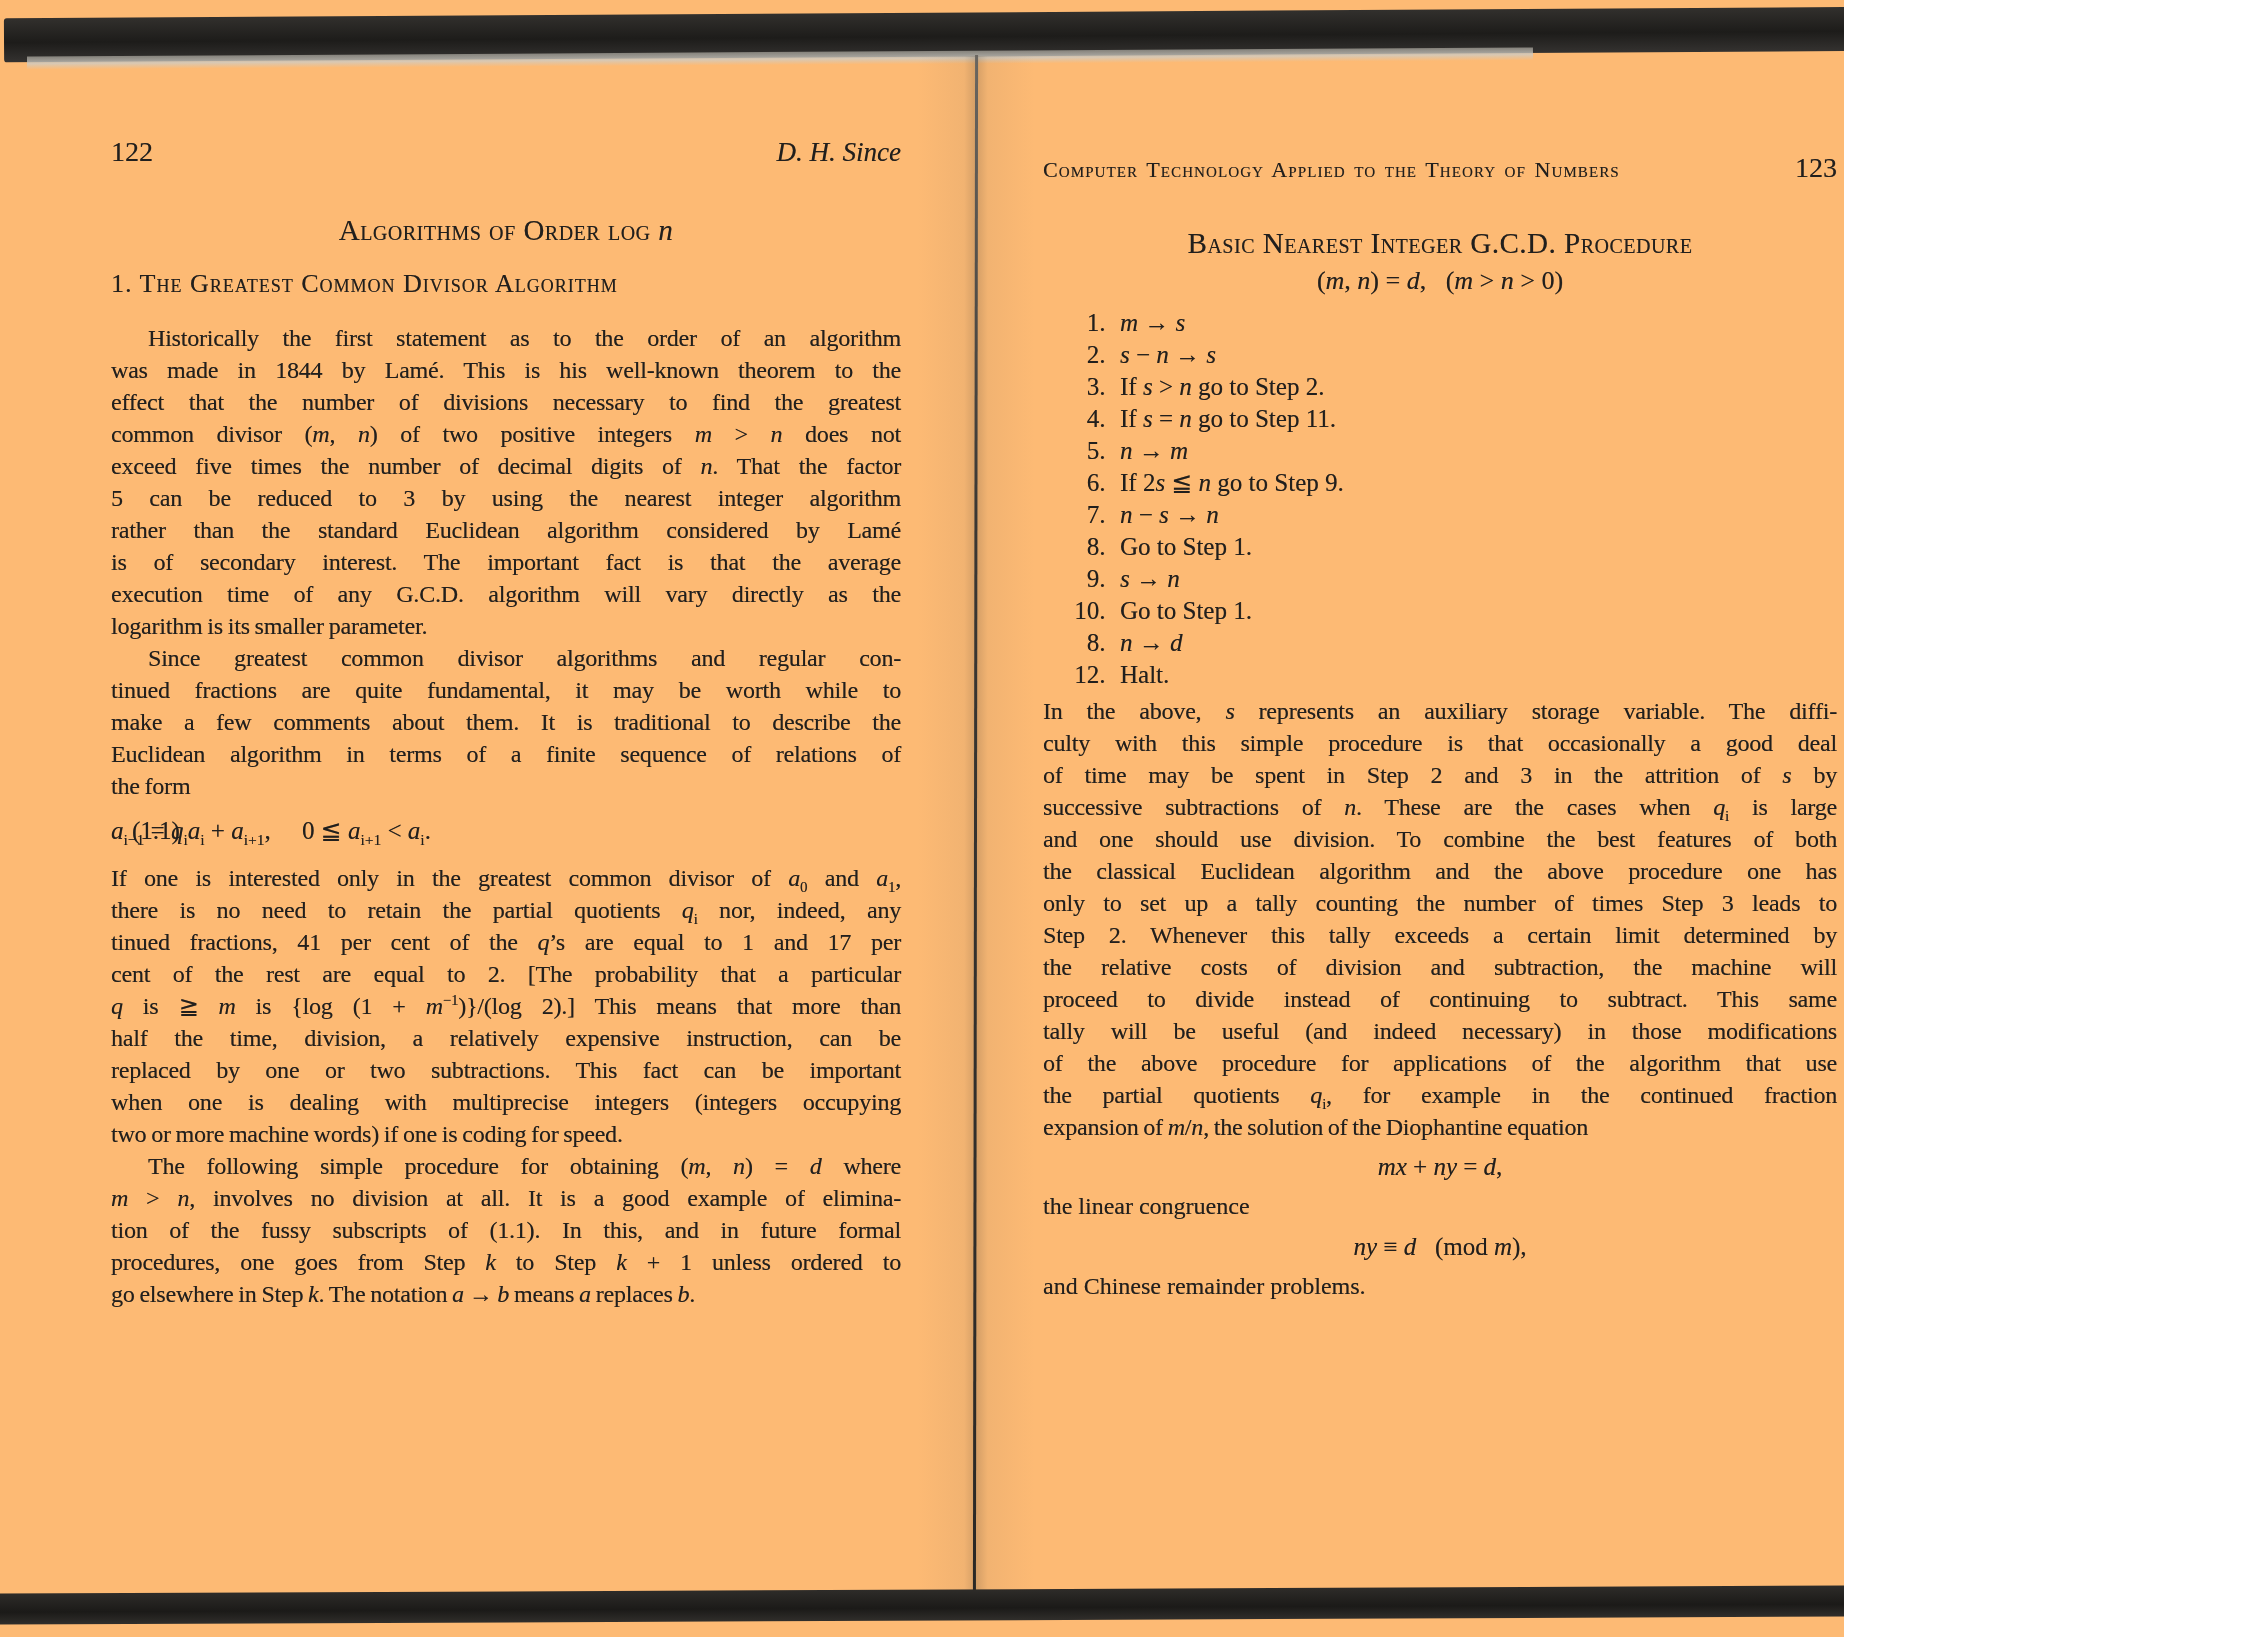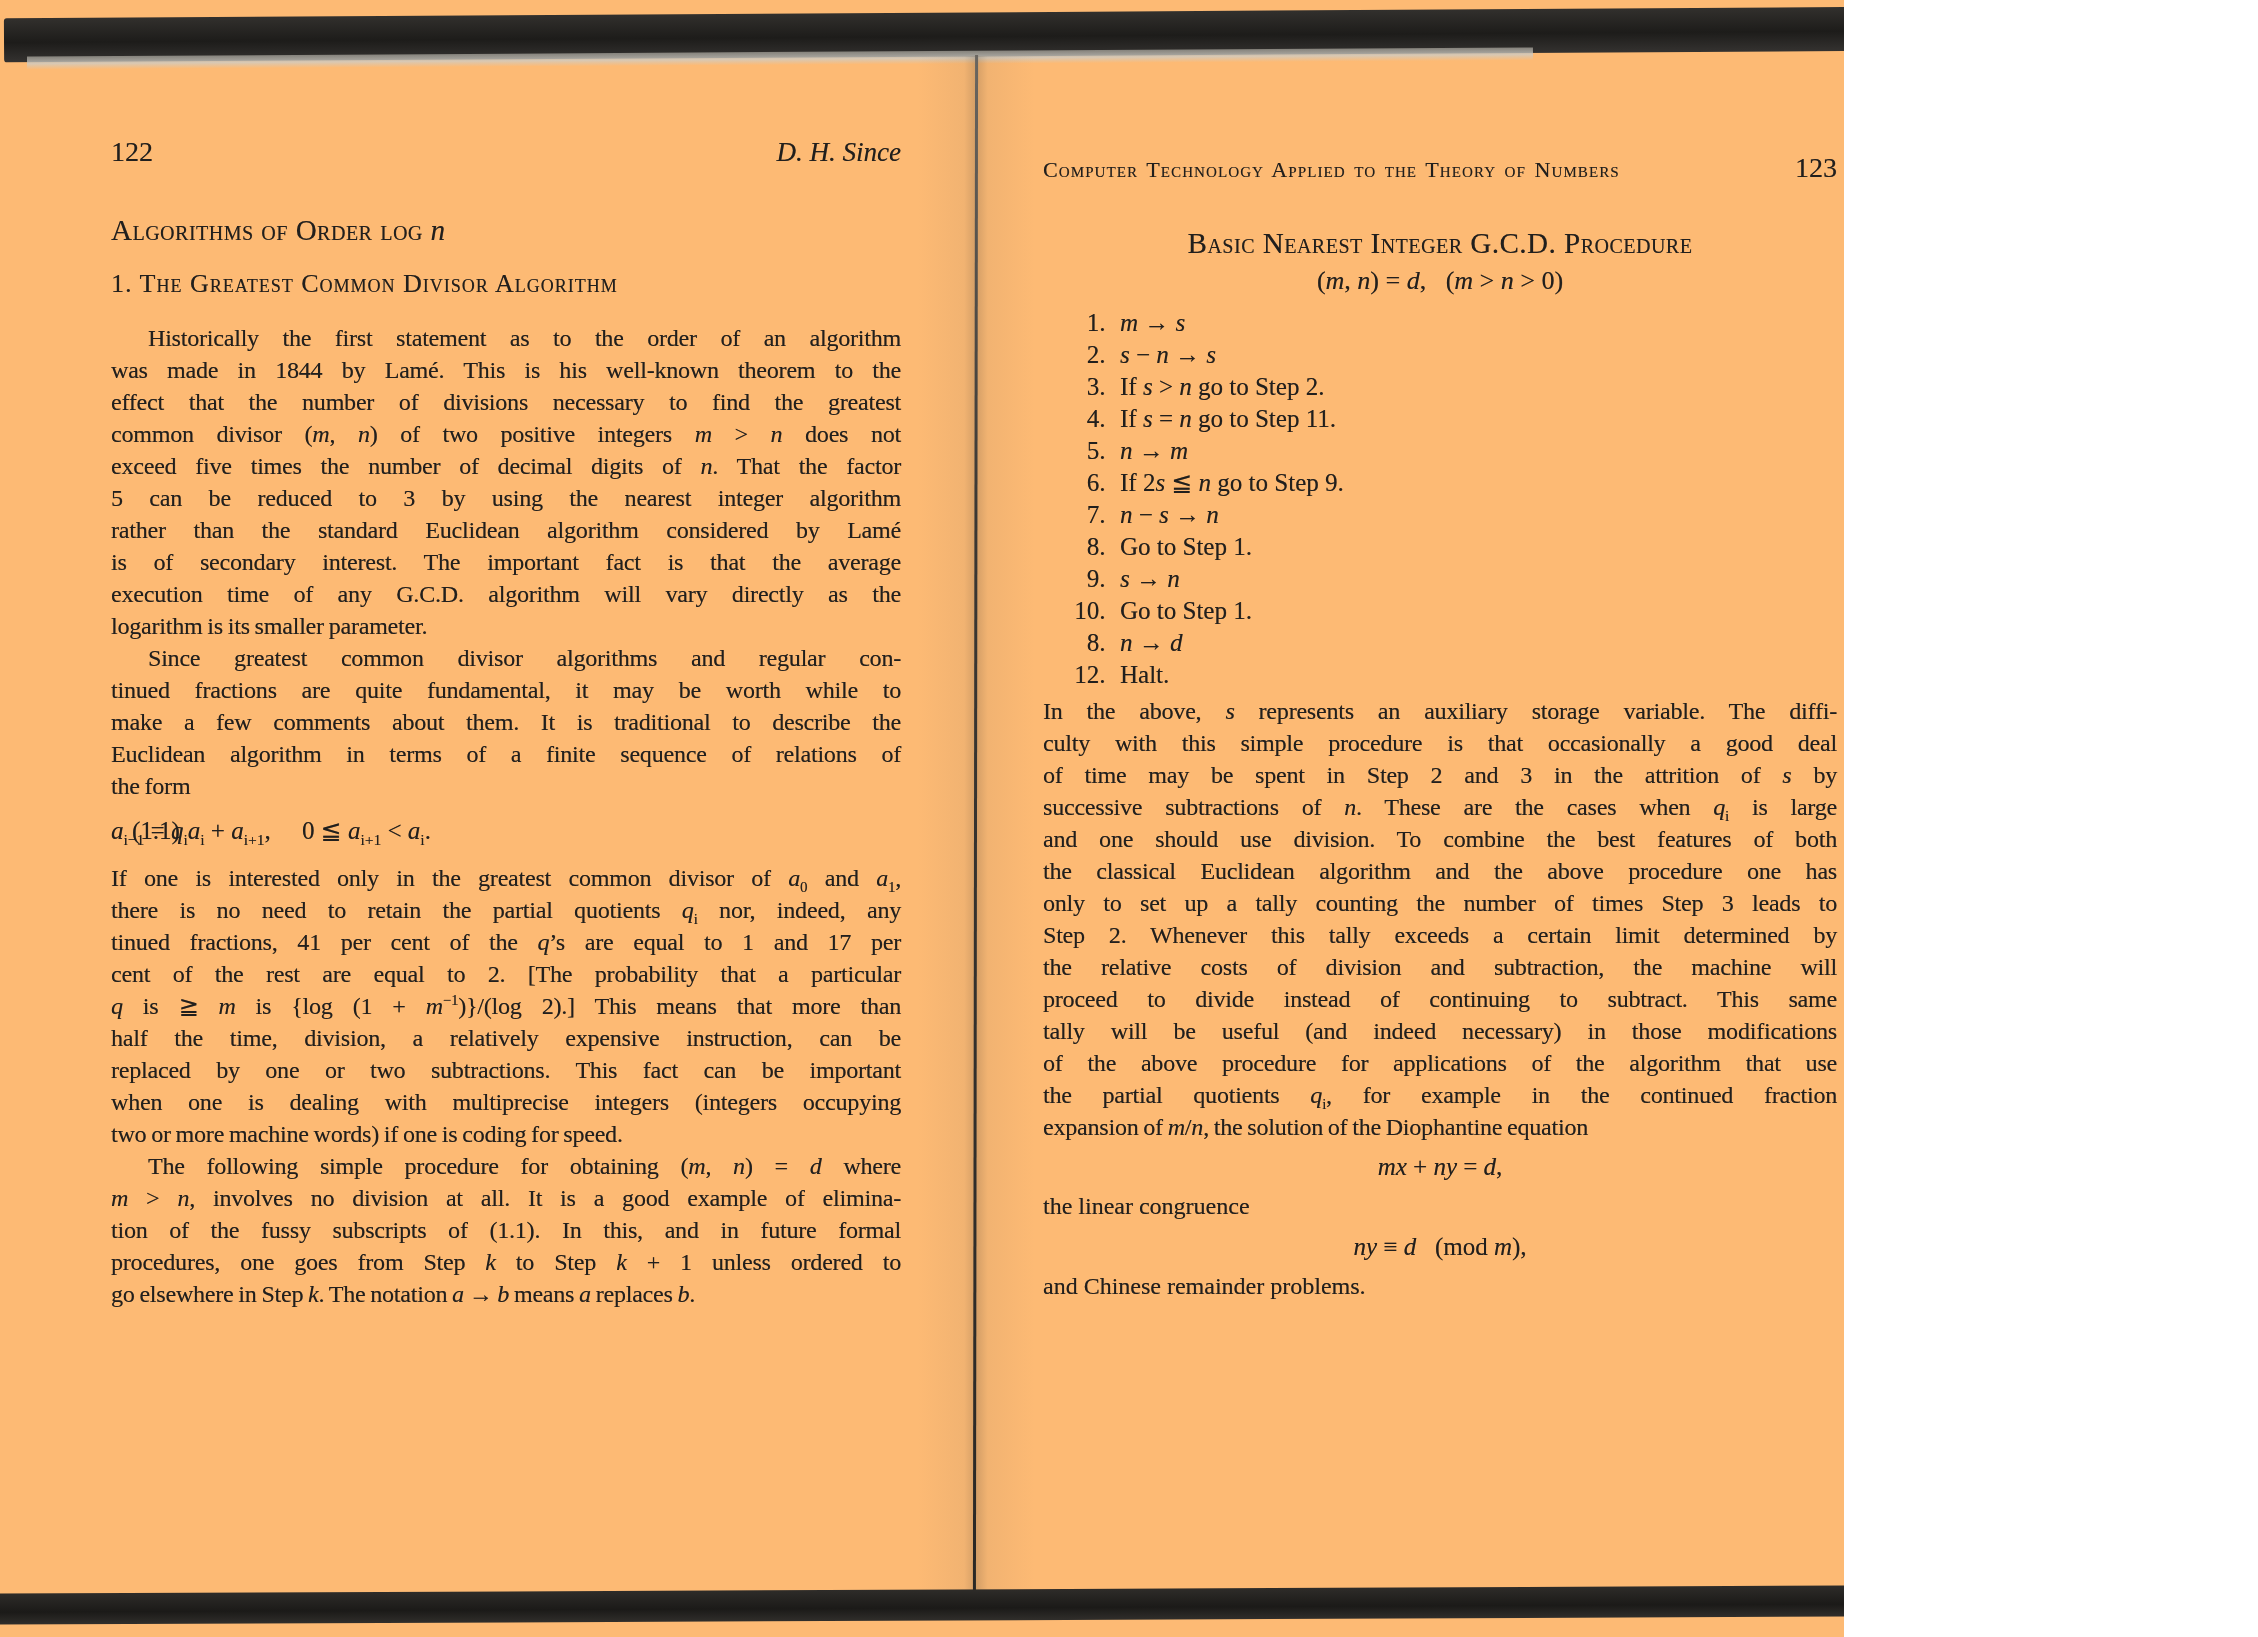--- a/index.html
+++ b/index.html
@@ -58,21 +58,21 @@
   
   .page{position:absolute; text-shadow:0.2px 0.2px 0.3px rgba(30,28,26,0.5);}
   .page-left{left:111px; top:135px; width:790px;}
   .page-right{left:1043px; top:151px; width:794px;}
   .hdr-row{display:flex; justify-content:space-between; align-items:baseline;}
   .folio{font-size:28px; line-height:33px;}
   .running-author{font-style:italic; font-size:27px; line-height:33px;}
   .running-title{font-variant:small-caps; font-size:22px; letter-spacing:1.1px; word-spacing:1.9px; line-height:29px;}
   .sc{font-variant:small-caps;}
   .sc i{font-variant:normal; font-style:italic;}
-  .article-title{margin-top:44px; font-size:29px; letter-spacing:0.5px; font-weight:normal; line-height:35px;}
+  .article-title{margin-top:44px; text-align:center; font-size:29px; letter-spacing:0.5px; font-weight:normal; line-height:35px;}
   .section-heading{margin-top:13.5px; font-size:26px; letter-spacing:1px; font-weight:normal; line-height:33px;}
   .body-block{margin-top:19.3px;}
   .para{font-size:24px; letter-spacing:-0.2px; word-spacing:-1px; line-height:32px;}
   .tline{white-space:nowrap; text-align:justify; text-align-last:justify; overflow:visible;}
   .tline.last{text-align-last:left;}
   [data-indent-first] .tline:first-child{text-indent:37px;}
   sub,sup{font-size:62%; line-height:0;}
   .eqrow{position:relative; margin:8.7px 0 12.6px 0; font-size:25px; line-height:39px;}
   .eqlabel{position:absolute; left:21px;}
   .eqbody{display:block; text-align:left;}

